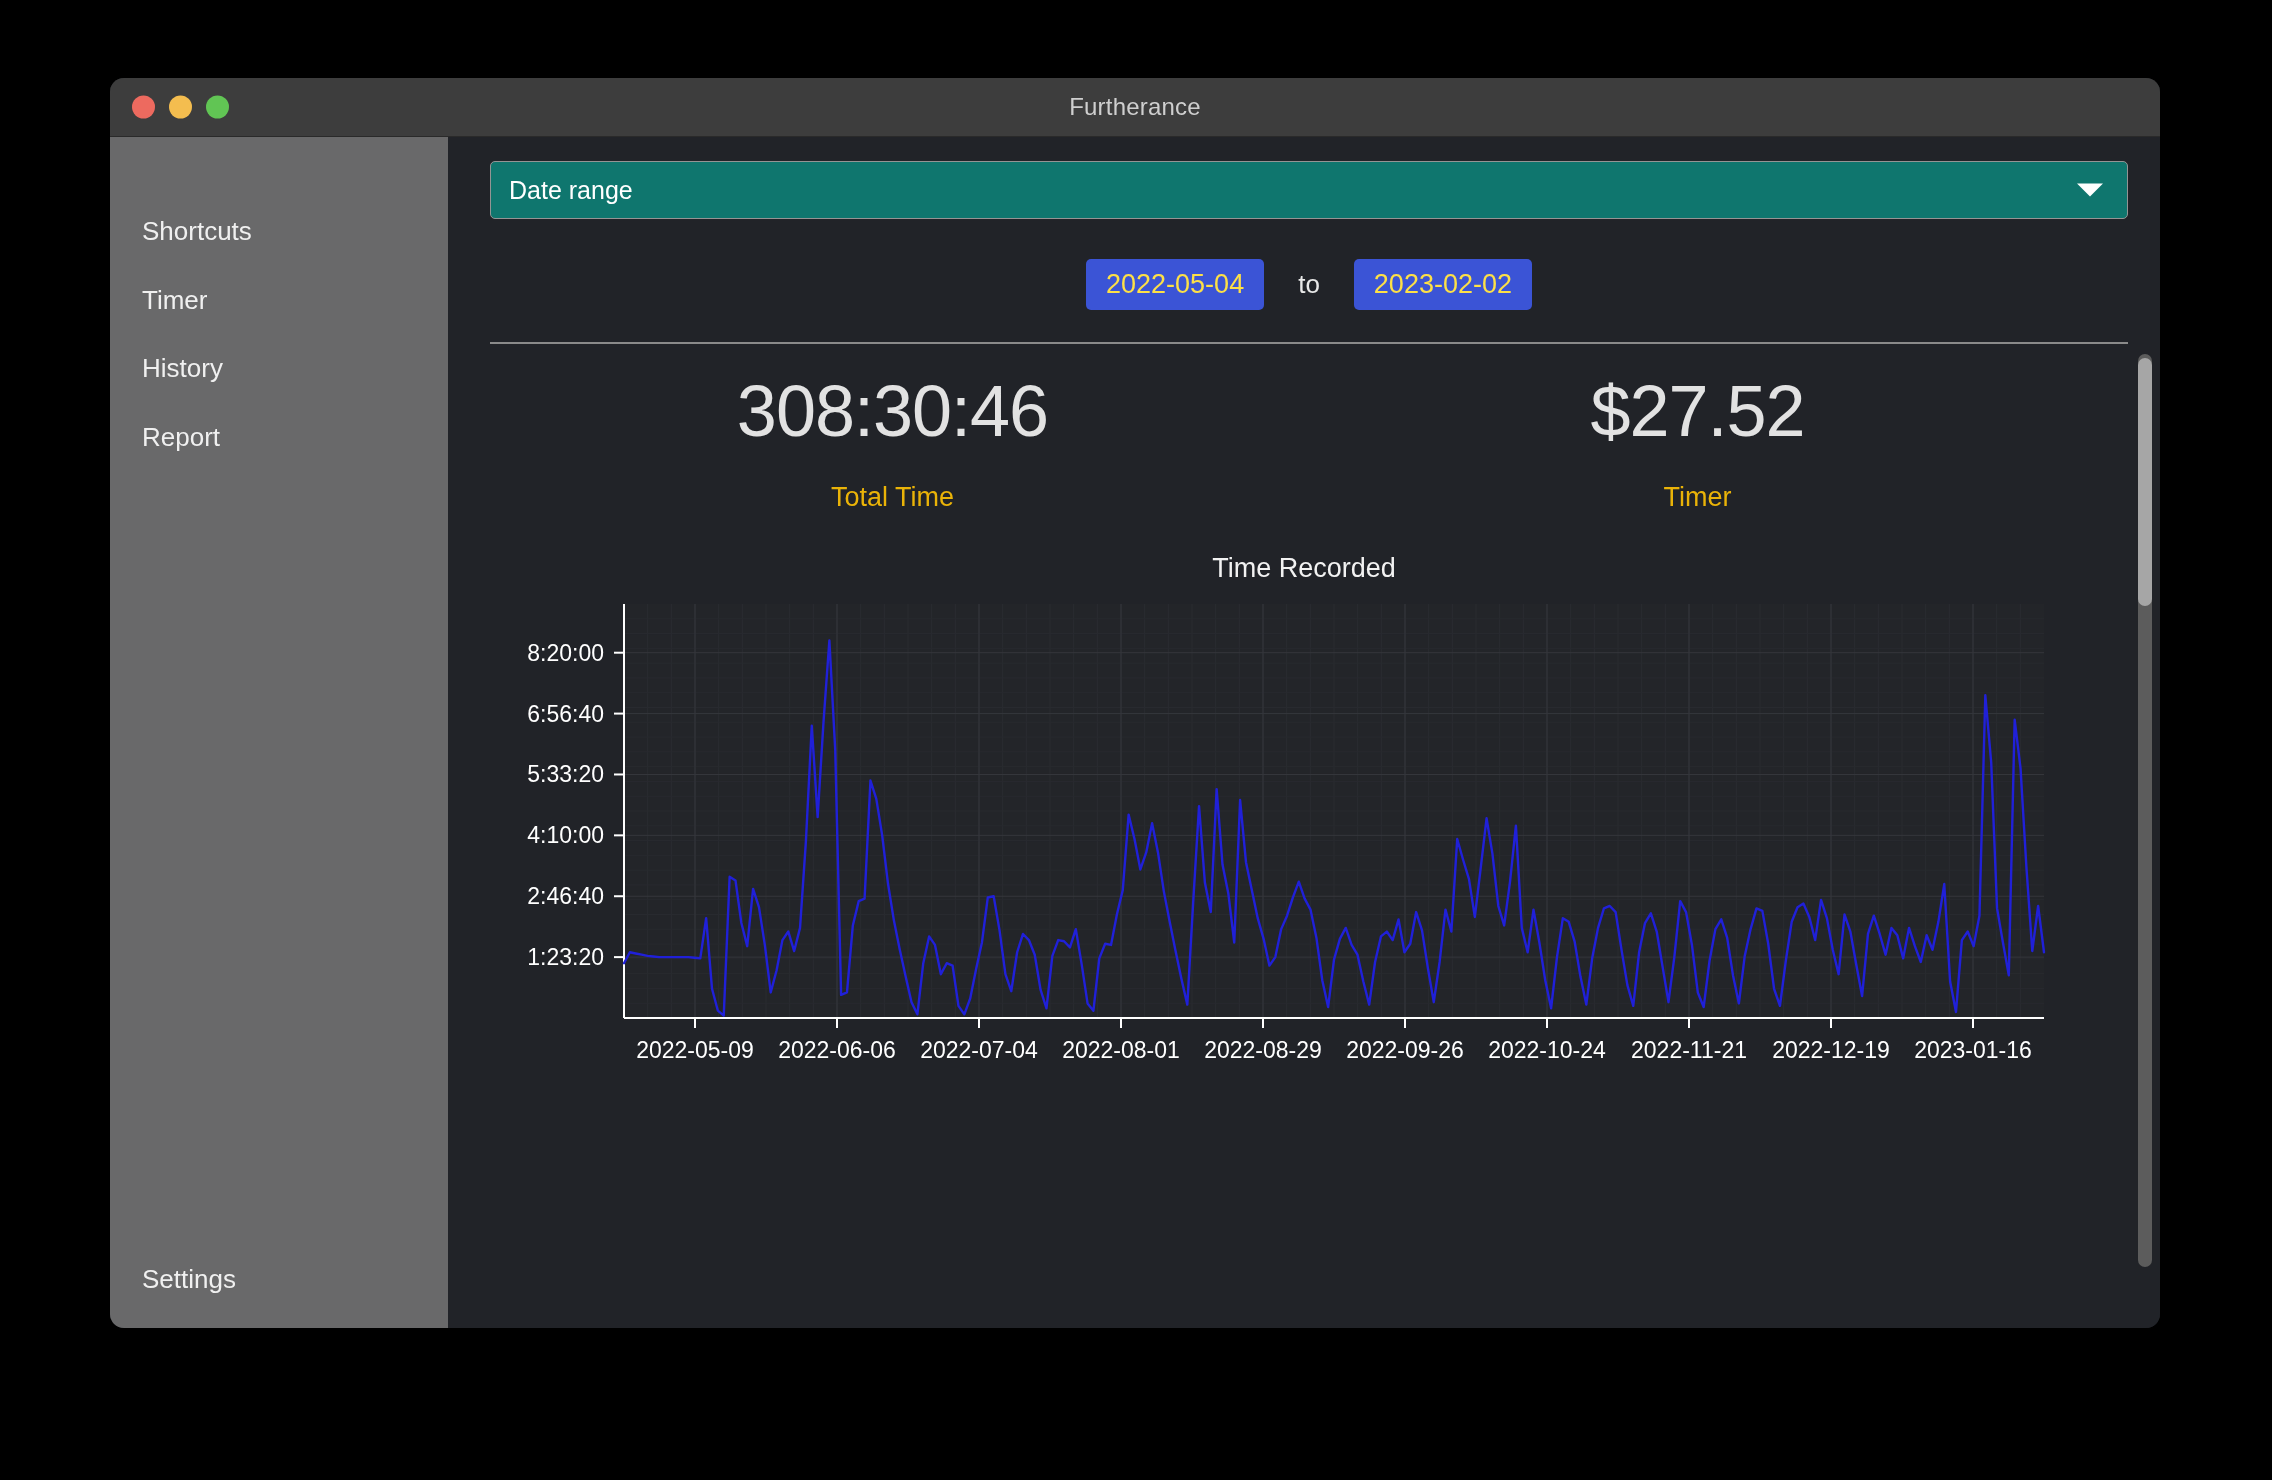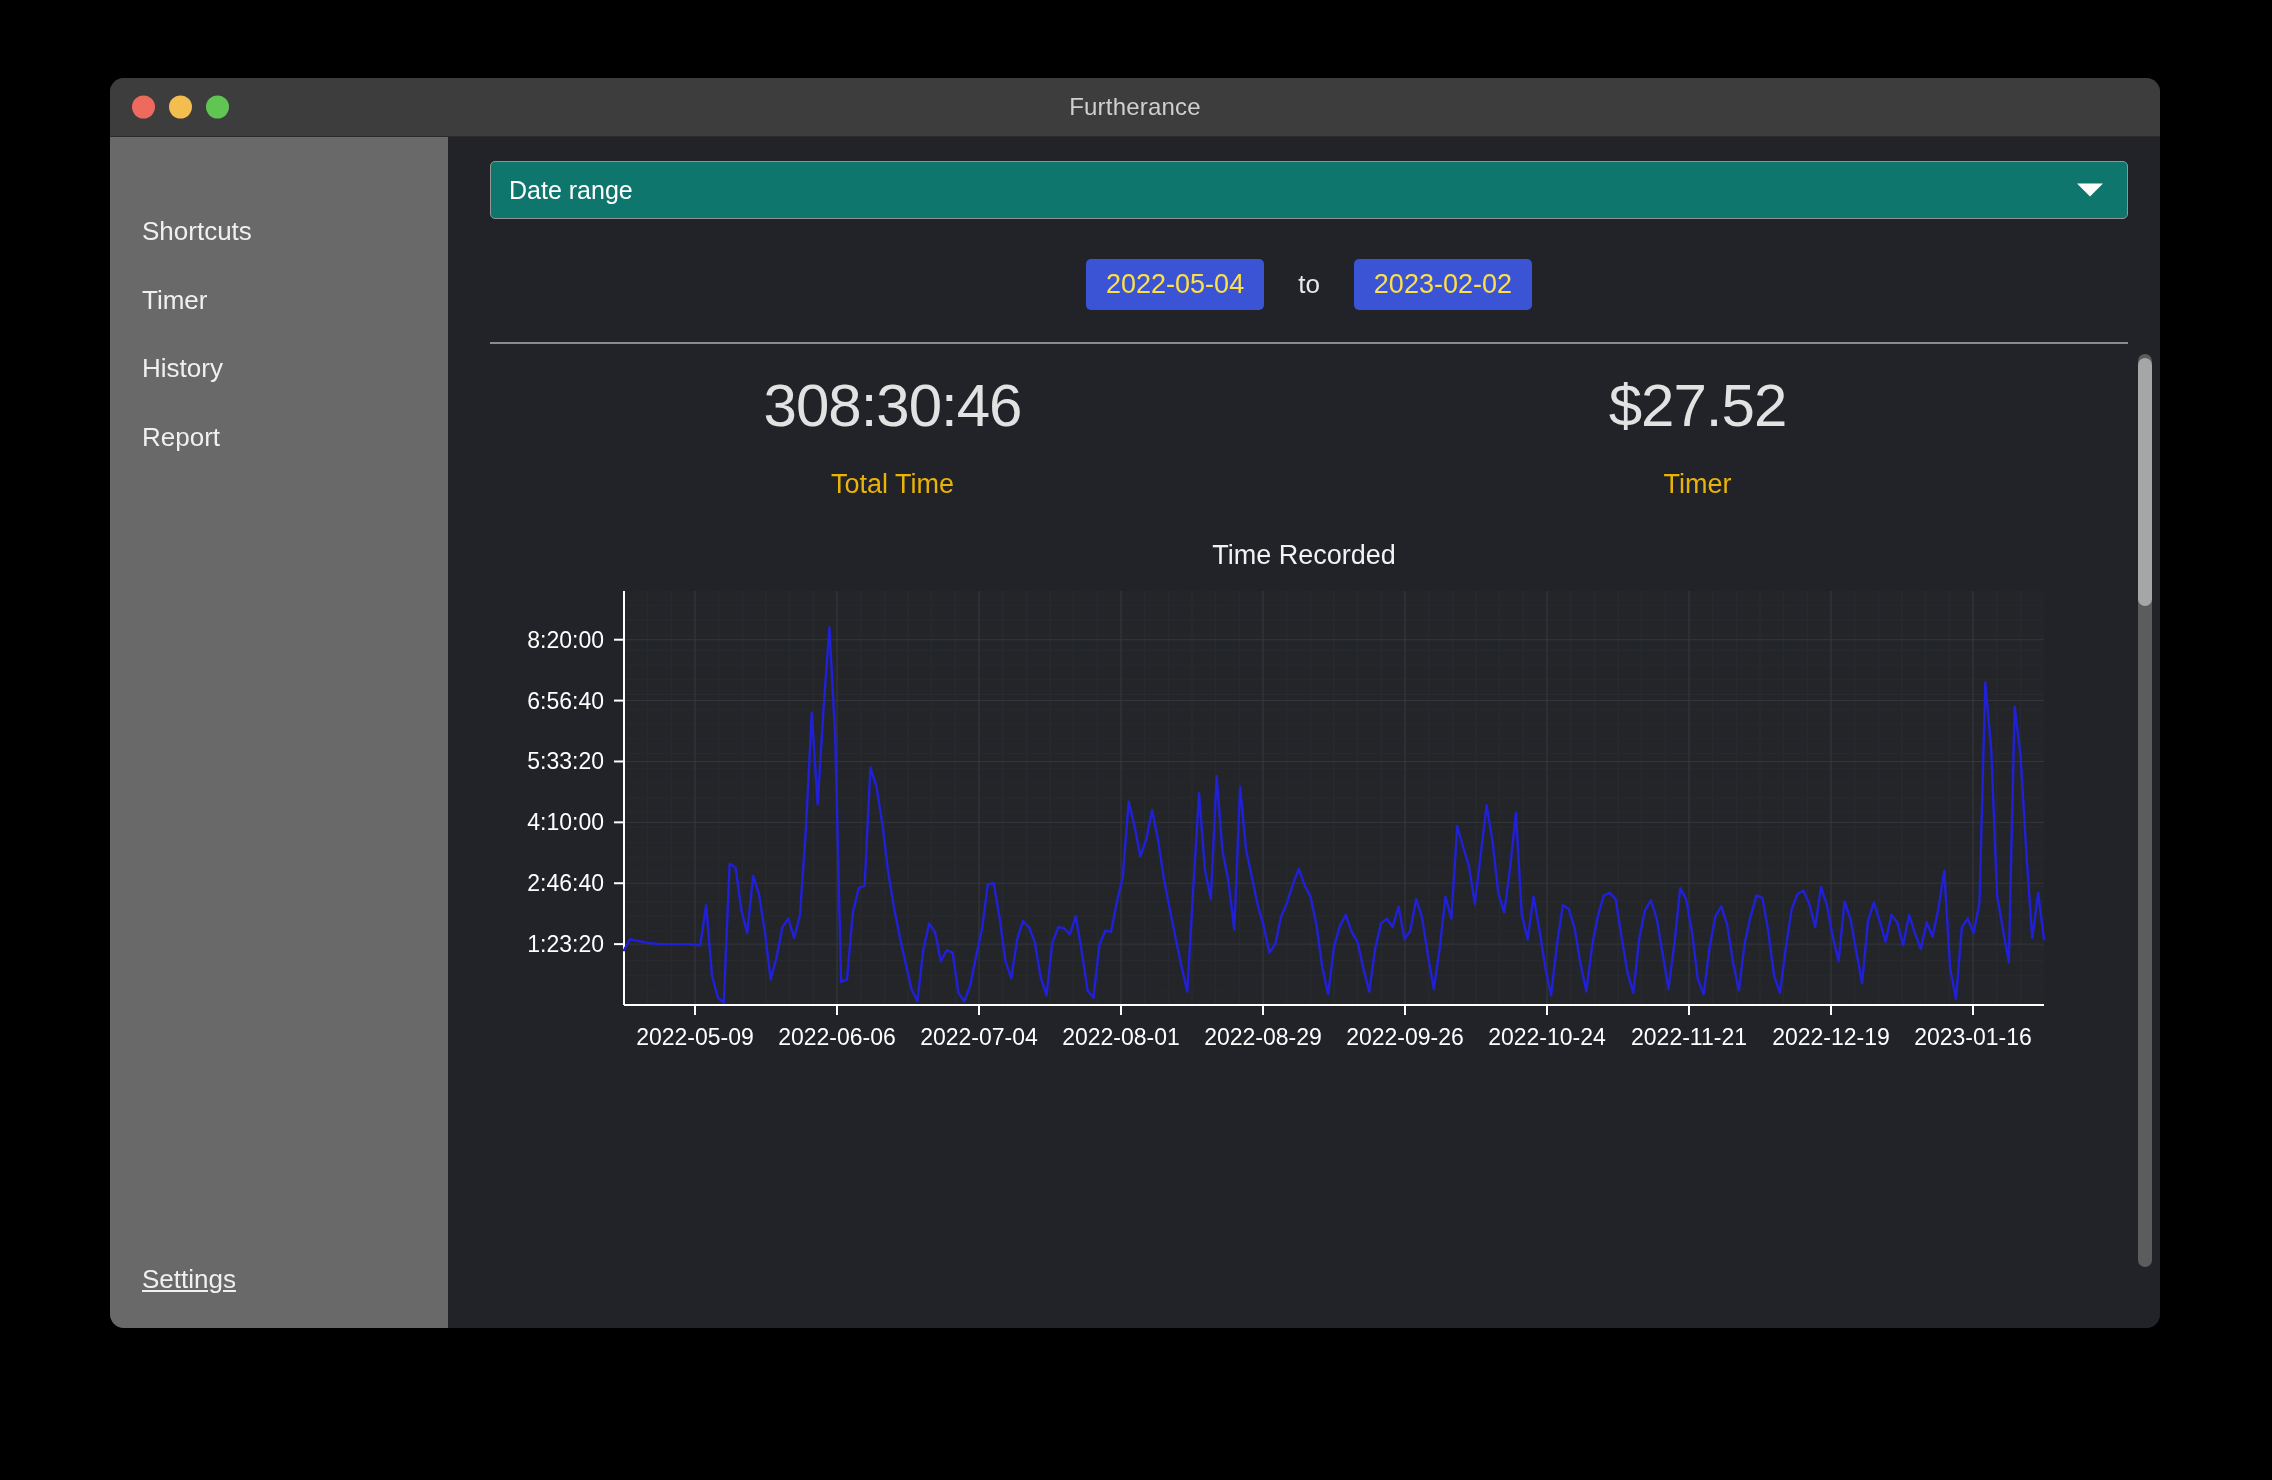--- a/index.html
+++ b/index.html
@@ -86,21 +86,21 @@
     box-sizing: border-box;
   }
   .side-item {
     color: #f0f0f0;
     font-size: 26px;
     padding: 20px 0 20px 32px;
     line-height: 1.1;
     cursor: default;
   }
   .side-spacer { flex: 1 1 auto; }
-  .side-item.settings { padding-bottom: 34px; text-decoration: underline; }
+  .side-item.settings { padding-bottom: 34px; }
 
   
   .main {
     position: relative;
     flex: 1 1 auto;
     background: #212328;
     overflow: hidden;
   }
 
   .toolbar {
@@ -171,21 +171,21 @@
     display: flex;
     margin-top: 30px;
     padding: 0 60px 0 42px;
   }
   .stat {
     flex: 1 1 0;
     text-align: center;
   }
   .stat-value {
     color: #e2e2e2;
-    font-size: 60px;
+    font-size: 72px;
     line-height: 1.05;
     letter-spacing: -1px;
   }
   .stat-label {
     color: #eab308;
     font-size: 27px;
     margin-top: 32px;
   }
 
   .chart-title {

